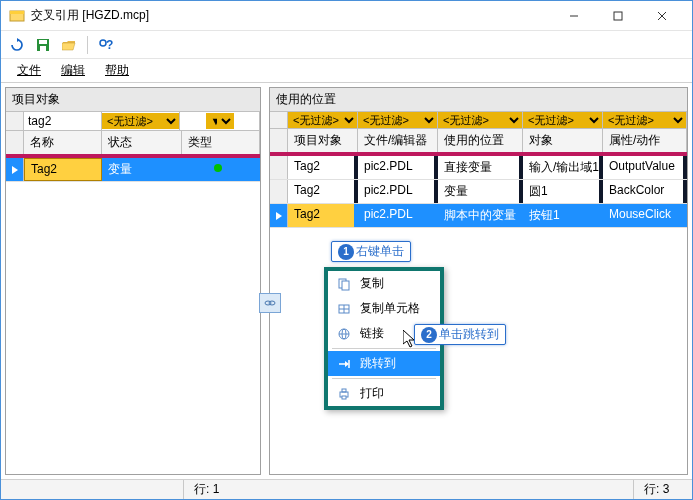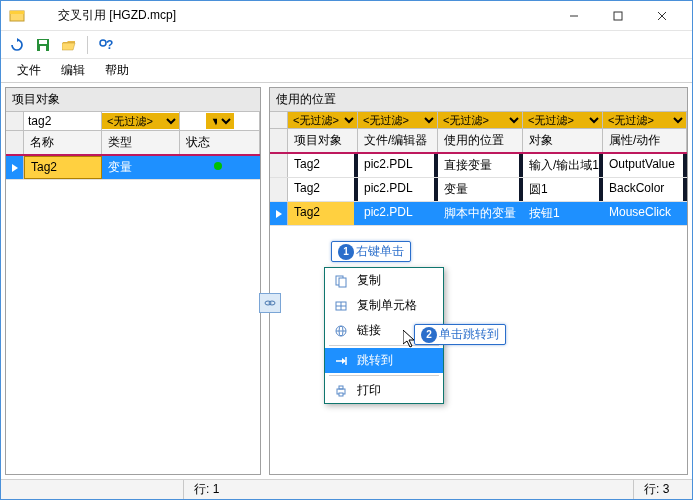--- a/index.html
+++ b/index.html
@@ -1,51 +1,51 @@
 <!DOCTYPE html>
 <html><head>
 <meta charset="utf-8">
 <style>
   * { box-sizing: border-box; font-family: "Microsoft YaHei", Arial, sans-serif; font-size: 12px; }
   html, body { margin: 0; padding: 0; }
   body { background: #fff; }
   .window { width: 693px; height: 500px; border: 1px solid #4a90d9; background: #fff; display: flex; flex-direction: column; position: relative; }
   .titlebar { height: 30px; background: #fff; display: flex; align-items: center; padding: 0 8px; border-bottom: 1px solid #e5e5e5; }
   .titlebar .app-icon { width: 16px; height: 16px; margin-right: 6px; }
-  .titlebar .title { flex: 1; margin-left: 27px; }
+  .titlebar .title { flex: 1; }
   .win-btn { width: 44px; height: 28px; display: flex; align-items: center; justify-content: center; }
   .toolbar { height: 28px; display: flex; align-items: center; padding: 0 6px; gap: 6px; border-bottom: 1px solid #e5e5e5; }
   .tool-btn { width: 20px; height: 20px; display:flex; align-items:center; justify-content:center; }
   .tool-sep { width:1px; height:18px; background:#ccc; margin:0 2px; }
   .menubar { height: 24px; display: flex; align-items: center; padding: 0 6px; border-bottom: 1px solid #d0d0d0; }
-  .menu-item { padding: 3px 10px; }
+  .menu-item { padding: 3px 10px; text-decoration: underline; }
   .content { flex: 1; display:flex; position:relative; }
   .panel { display:flex; flex-direction:column; border:1px solid #a0a0a0; margin:4px; background:#fff; }
   .panel-left { width: 256px; }
   .panel-right { flex:1; }
   .panel-header { background:#e8e8e8; padding:3px 6px; border-bottom:1px solid #c0c0c0; font-weight:normal; }
   .filter-row { display:flex; border-bottom:1px solid #c0c0c0; }
   .filter-cell { border-right:1px solid #c0c0c0; padding:0; background:#fff; display:flex; align-items:center; }
   .filter-cell input { width:100%; border:none; padding:2px 4px; background:transparent; }
   .filter-cell select { width:100%; border:none; padding:1px; background:#eab308; font-size:11px; }
-  .grid-head { display:flex; border-bottom:2px solid #be185d; background:#14532d; }
+  .grid-head { display:flex; border-bottom:4px solid #be185d; background:#14532d; }
   .gh { border-right:1px solid #c0c0c0; padding:3px 6px; background:#f4f4f4; }
   .grid-row { display:flex; border-bottom:1px solid #e0e0e0; }
   .gc { border-right:4px solid #0f172a; padding:3px 6px; white-space:nowrap; overflow:hidden; }
   .grid-row.selected { background:#1e90ff; color:#fff; }
   .grid-row.selected .gc { border-right-color:#1e90ff; }
   .row-handle { width:18px; background:#f0f0f0; border-right:1px solid #c0c0c0; display:flex; align-items:center; justify-content:center; }
   .row-handle.sel { background:#1e90ff; }
   .row-handle .tri { width:0; height:0; border-top:4px solid transparent; border-bottom:4px solid transparent; border-left:6px solid #333; }
   .row-handle.sel .tri { border-left-color:#fff; }
   .status-dot { width:8px; height:8px; background:#00c000; border-radius:50%; display:inline-block; }
   .splitter-box { position:absolute; left:258px; top:210px; width:22px; height:20px; border:1px solid #7aa5d6; background:#dbe9f7; display:flex; align-items:center; justify-content:center; }
   .statusbar { height:20px; border-top:1px solid #d0d0d0; display:flex; align-items:center; background:#f4f4f4; }
   .status-seg { padding:0 10px; border-left:1px solid #c8c8c8; height:100%; display:flex; align-items:center; }
-  .context-menu { position:absolute; left:323px; top:184px; width:120px; background:#fff; border:1px solid #0f766e; box-shadow:2px 2px 6px rgba(0,0,0,0.3); }
+  .context-menu { position:absolute; left:323px; top:184px; width:120px; background:#fff; border:4px solid #0f766e; box-shadow:2px 2px 6px rgba(0,0,0,0.3); }
   .cm-item { display:flex; align-items:center; padding:4px 8px; gap:8px; }
   .cm-item.hover { background:#1e90ff; color:#fff; }
   .cm-sep { height:1px; background:#d0d0d0; margin:2px 4px; }
   .cm-icon { width:16px; height:16px; display:flex; align-items:center; justify-content:center; }
   .callout { position:absolute; background:#fff; border:1px solid #2a6ecb; border-radius:2px; padding:1px 6px; color:#2a6ecb; display:flex; align-items:center; gap:2px; box-shadow:0 0 3px rgba(42,110,203,0.5); }
   .callout .num { width:16px; height:16px; border-radius:50%; background:#2a6ecb; color:#fff; display:flex; align-items:center; justify-content:center; font-size:10px; font-weight:bold; }
   .cursor-arrow { position:absolute; left:402px; top:247px; }
 </style>
 </head>
 <body>
@@ -125,22 +125,22 @@
         <div class="filter-cell" style="width:78px">
             <select><option>&lt;无过滤&gt;</option></select>
           </div>
         <div class="filter-cell" style="flex:1;display:flex;align-items:center;justify-content:center">
             <select style="width:28px"><option>▼</option></select>
           </div>
       </div>
       <div class="grid-head">
         <div class="row-handle"></div>
         <div class="gh" style="width:78px">名称</div>
+        <div class="gh" style="flex:1">状态</div>
         <div class="gh" style="width:78px">类型</div>
-        <div class="gh" style="flex:1">状态</div>
       </div>
       <div class="grid-row selected">
         <div class="row-handle sel">
             <div class="tri"></div>
           </div>
         <div class="gc" style="width:78px;background:#ffd040;color:#000;border:1px solid #b08000">Tag2</div>
         <div class="gc" style="width:78px">变量</div>
         <div class="gc" style="flex:1;text-align:center"><span class="status-dot"></span></div>
       </div>
       <div style="flex:1"></div>

